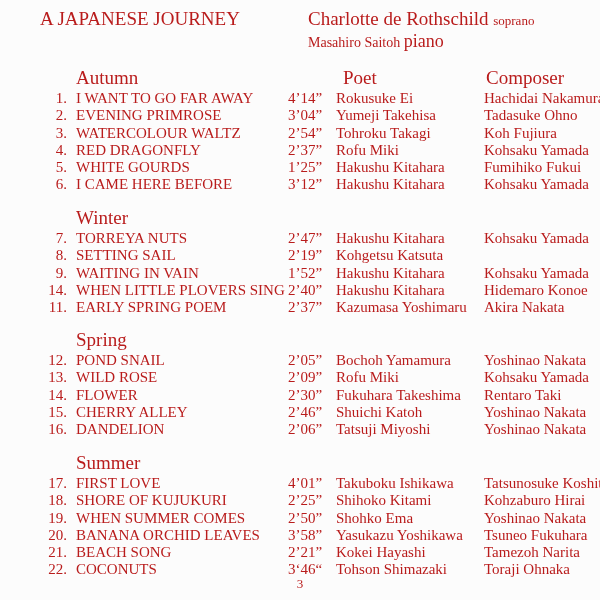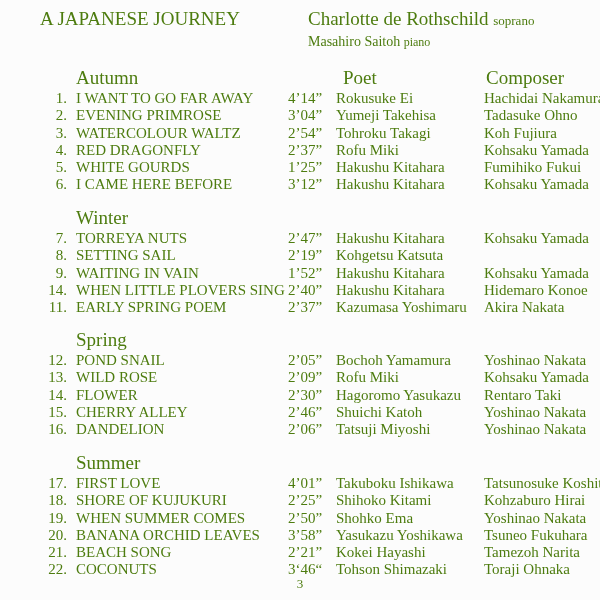--- a/index.html
+++ b/index.html
@@ -1,28 +1,28 @@
 <!DOCTYPE html>
 <html><head>
 <meta charset="utf-8">
 <style>
   html,body { margin:0; padding:0; background:#ffffff; }
   .page {
     position:relative; width:600px; height:600px;
     background:#fcfcfc;
     font-family:"Liberation Serif","DejaVu Serif",serif;
-    color:#4d7c0f;
+    color:#b91c1c;
     overflow:hidden;
   }
   .album-title { position:absolute; left:40px; top:8px; font-size:19px; line-height:22px; white-space:nowrap; }
   .performers  { position:absolute; left:308px; top:8px; white-space:nowrap; }
   .performer-line.main { font-size:19px; line-height:22px; }
   .performer-line.main .performer-role { font-size:13px; }
   .performer-line.sub  { font-size:14px; line-height:17px; margin-top:1px; }
-  .performer-line.sub .performer-role { font-size:12px; }
+  .performer-line.sub .performer-role { font-size:18px; }
 
   .section { position:absolute; left:0; width:600px;padding-left:36px; }
   .row { display:grid; grid-template-columns:31px 221px 48px 148px 1fr; align-items:baseline; }
   .head-row  { height:24px; line-height:24px; }
   .track-row { height:17.3px; line-height:17.3px; font-size:15px; }
   .cell { white-space:nowrap; overflow:visible; }
   .cell.num   { text-align:right; font-size:15px; }
   .cell.title { padding-left:9px; }
   .season { font-size:19px; }
   .colhead { font-size:19px; }
@@ -163,21 +163,21 @@
           <span class="cell num">13.</span>
           <span class="cell title">WILD ROSE</span>
           <span class="cell dur">2’09”</span>
           <span class="cell poet">Rofu Miki</span>
           <span class="cell comp">Kohsaku Yamada</span>
         </div>
         <div class="row track-row">
           <span class="cell num">14.</span>
           <span class="cell title">FLOWER</span>
           <span class="cell dur">2’30”</span>
-          <span class="cell poet">Hagoromo Yasukazu</span>
+          <span class="cell poet">Fukuhara Takeshima</span>
           <span class="cell comp">Rentaro Taki</span>
         </div>
         <div class="row track-row">
           <span class="cell num">15.</span>
           <span class="cell title">CHERRY ALLEY</span>
           <span class="cell dur">2’46”</span>
           <span class="cell poet">Shuichi Katoh</span>
           <span class="cell comp">Yoshinao Nakata</span>
         </div>
         <div class="row track-row">

